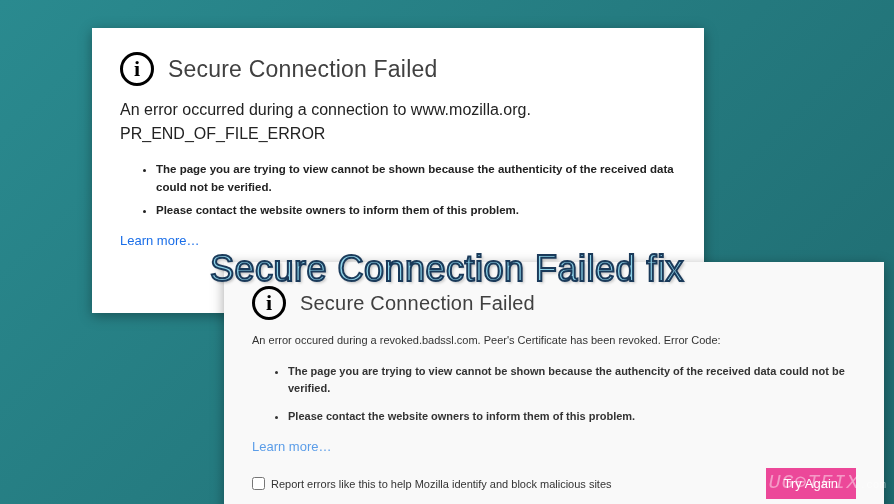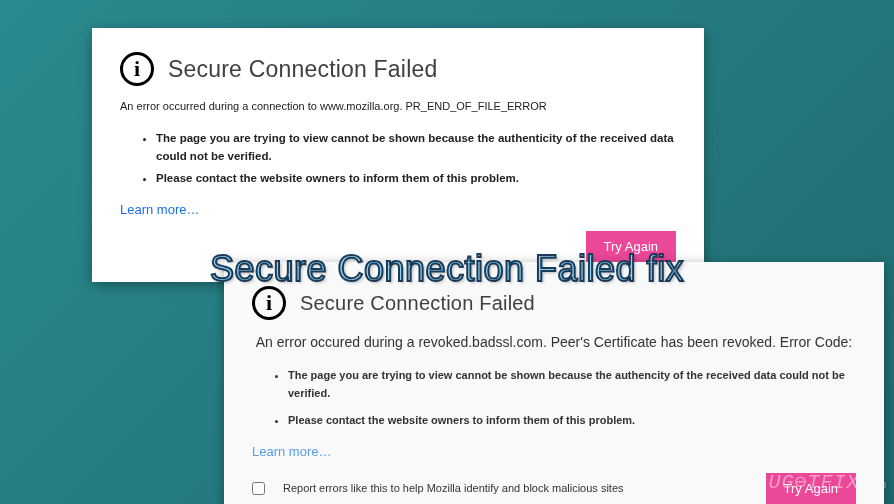--- a/index.html
+++ b/index.html
@@ -52,26 +52,26 @@
     color: #000;
   }
   .dialog-title {
     font-size: 23px;
     font-weight: 400;
     color: #404040;
     letter-spacing: 0.2px;
   }
   .dialog-2 .dialog-title { font-size: 20px; }
   .error-text {
-    font-size: 11px;
+    font-size: 16px;
     color: #222;
     margin: 6px 0 14px 0;
     line-height: 1.5;
   }
-  .dialog-2 .error-text { font-size: 14px; color:#333;text-align:center; }
+  .dialog-2 .error-text { font-size: 11px; color:#333; }
   .error-code { font-family: inherit; }
   .bullet-list {
     list-style: disc;
     padding-left: 36px;
     margin-bottom: 12px;
     font-weight: bold;
   }
   .bullet-list li {
     font-size: 11.5px;
     color: #222;
@@ -91,21 +91,21 @@
   .dialog-footer {
     display: flex;
     justify-content: space-between;
     align-items: center;
     margin-top: 6px;
   }
   .dialog-1 .dialog-footer { justify-content: flex-end; }
   .report-row {
     display: flex;
     align-items: center;
-    gap: 18px;
+    gap: 6px;
     font-size: 11px;
     color: #333;
   }
   .report-row input[type="checkbox"]{
     width: 13px; height:13px;
   }
   .try-again-btn {
     background: #ec4899;
     color: #fff;
     border: none;

